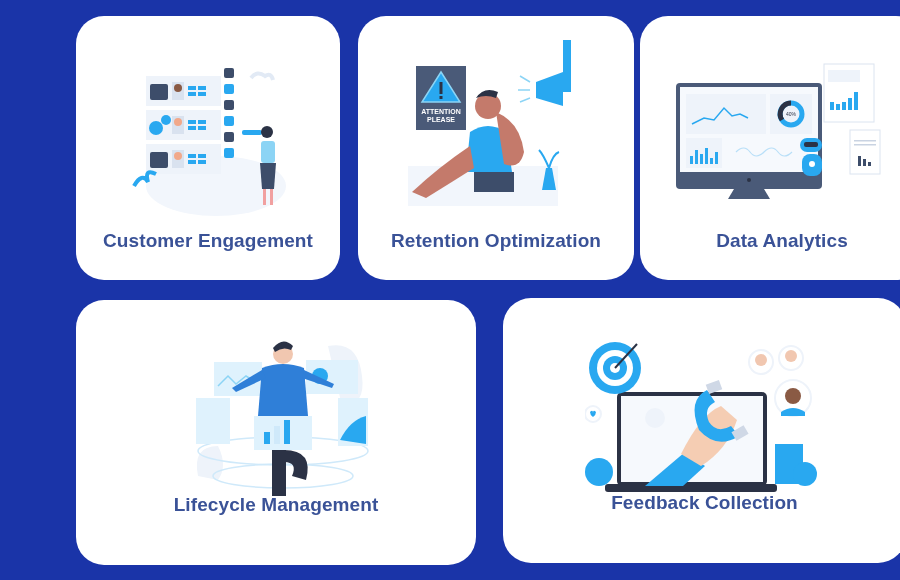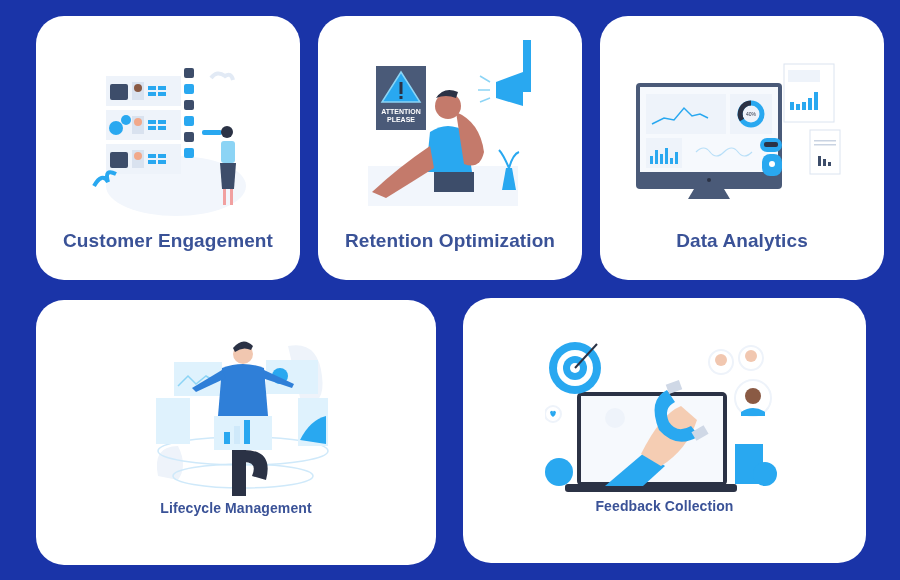--- a/index.html
+++ b/index.html
@@ -1,28 +1,28 @@
 <!DOCTYPE html>
 <html><head>
 <meta charset="utf-8">
 <style>
   html, body { margin:0; padding:0; }
   body {
     width:900px; height:580px; background:#1a34a8; position:relative; overflow:hidden;
     font-family:"Liberation Sans", "DejaVu Sans", sans-serif;
   }
   .card {
-    position:absolute; background:#ffffff; border-radius:28px; overflow:hidden;
+    position:absolute; background:#ffffff; border-radius:28px; overflow:hidden;margin-left:40px;
   }
   .card .label {
     position:absolute; left:0; right:0; text-align:center; color:#3a5297;
     font-weight:600; letter-spacing:0.1px;
   }
   .top .label { top:214px; font-size:19px; }
-  .bottom .label { top:200px; font-size:14px; }
+  .bottom .label { top:194px; font-size:19px; }
   .illus { position:absolute; }
   svg { display:block; }
 </style>
 </head>
 <body>
 
 <div class="card top" style="left:36px;top:16px;width:264px;height:264px;">
   <div class="illus" style="left:50px;top:30px;">
     <svg width="170" height="170" viewBox="0 0 170 170">
       <ellipse cx="90" cy="140" rx="70" ry="30" fill="#f2f6fc"></ellipse>
@@ -70,21 +70,21 @@
         <rect x="144" y="143" width="3" height="16" fill="#f1a0a0"></rect>
 
       <path d="M8 140 q8 -14 14 -4 q-4 -14 8 -8" fill="none" stroke="#29a8f0" stroke-width="4"></path>
 
       <path d="M125 32 q6 -8 14 -2 q6 -4 8 4" fill="none" stroke="#e2eaf5" stroke-width="4"></path>
     </svg>
   </div>
   <div class="label">Customer Engagement</div>
 </div>
 
-<div class="card top" style="left:318px;top:16px;width:264px;height:264px;">
+<div class="card top" style="left:318px;top:16px;width:264px;height:264px;padding-left:12px;">
   <div class="illus" style="left:50px;top:20px;">
     <svg width="170" height="180" viewBox="0 0 170 180">
 
       <rect x="8" y="30" width="50" height="64" fill="#4a5a78"></rect>
       <path d="M33 36 L52 66 L14 66 Z" fill="#29a8f0" stroke="#8cd4f5" stroke-width="1.5"></path>
       <rect x="31.5" y="46" width="3" height="12" fill="#2b3245"></rect>
         <rect x="31.5" y="60" width="3" height="3" fill="#2b3245"></rect>
       <text x="33" y="78" text-anchor="middle" font-size="7" font-weight="700" fill="#ffffff" font-family="Liberation Sans, sans-serif">ATTENTION</text>
       <text x="33" y="86" text-anchor="middle" font-size="7" font-weight="700" fill="#ffffff" font-family="Liberation Sans, sans-serif">PLEASE</text>
 

